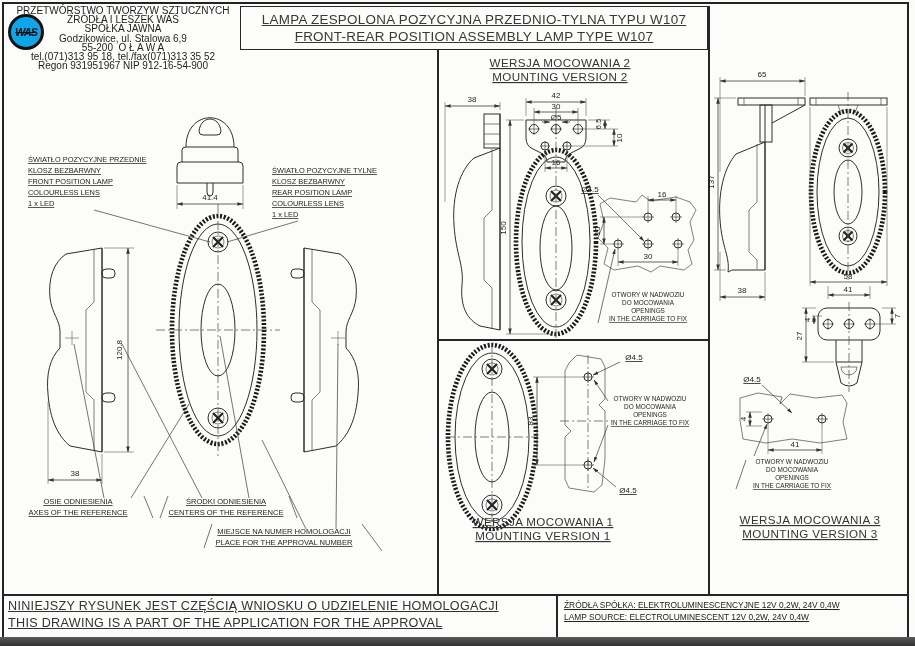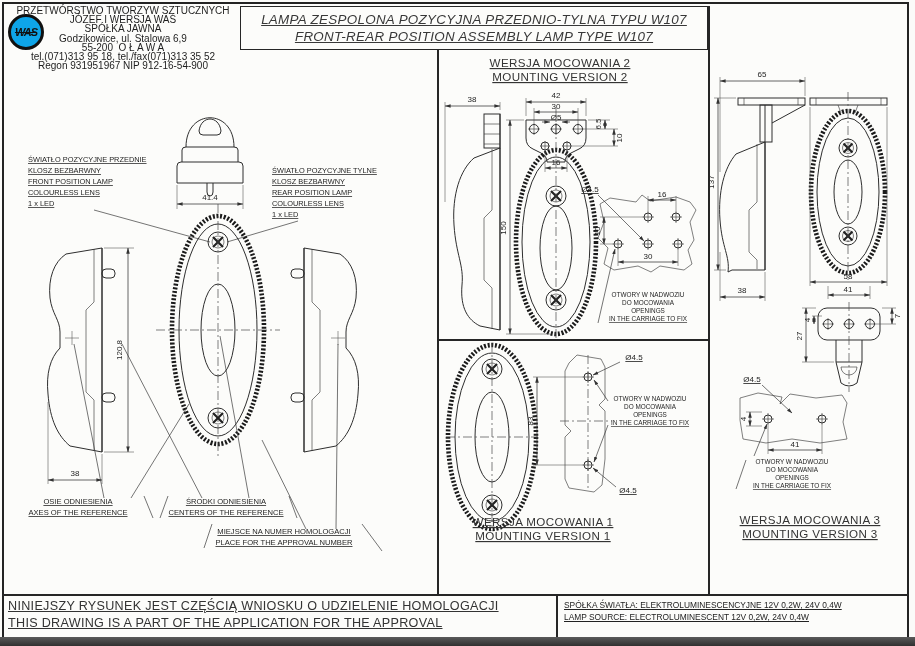--- a/index.html
+++ b/index.html
@@ -20,21 +20,21 @@
   .company .cline { font-size:10px; line-height:9.2px; color:#1d1d1d; white-space:pre; }
   .logo {
     position:absolute; left:8px; top:14px; width:36px; height:36px; border:3px solid #111;
     border-radius:50%; display:flex; align-items:center; justify-content:center;
     font-style:italic; font-weight:bold; font-size:11px; letter-spacing:-1px; color:#111;
     background:#0ea5e9; box-sizing:border-box; text-decoration:line-through;
   }
   .titlebox {
     position:absolute; left:240px; top:6px; width:468px; height:44px;
     border:1.6px solid #262626; box-sizing:border-box; text-align:center;
-    display:flex; flex-direction:column; justify-content:center; gap:2px;font-style:italic;
+    display:flex; flex-direction:column; justify-content:center; gap:2px;
   }
   .titlebox .t { font-size:13.4px; letter-spacing:0.3px; color:#383838; text-decoration:underline; }
   
   .vline,.hline { position:absolute; background:#262626; }
   
   .footer-left { position:absolute; left:8px; top:598px; width:540px; }
   .footer-left .fl { font-size:12.6px; color:#333; letter-spacing:0.3px; line-height:17px; }
   .footer-right { position:absolute; left:564px; top:599px; width:340px; }
   .footer-right .fr { font-size:8.4px; color:#222; line-height:12px; }
   .u { text-decoration:underline; }
@@ -55,21 +55,21 @@
   .cap { font:11.6px "Liberation Sans",sans-serif; fill:#343434; text-anchor:middle; letter-spacing:0.4px; }
 </style>
 </head>
 <body>
 
 <div id="stage">
   <div class="frame"></div>
 
   <div class="company">
     <div class="cline">PRZETWÓRSTWO TWORZYW SZTUCZNYCH</div>
-    <div class="cline">JÓZEF I WERSJA WAŚ</div>
+    <div class="cline">ŹRÓDŁA I LESZEK WAŚ</div>
     <div class="cline">SPÓŁKA JAWNA</div>
     <div class="cline">Godzikowice, ul. Stalowa 6,9</div>
     <div class="cline">55-200  O Ł A W A</div>
     <div class="cline">tel.(071)313 95 18, tel./fax(071)313 35 52</div>
     <div class="cline">Regon 931951967 NIP 912-16-54-900</div>
   </div>
   <div class="logo">WAS</div>
 
   <div class="titlebox">
     <div class="t">LAMPA ZESPOLONA POZYCYJNA PRZEDNIO-TYLNA TYPU W107</div>
@@ -495,18 +495,18 @@
       <text class="cap u" x="100" y="472">WERSJA MOCOWANIA 3</text>
       <text class="cap u" x="100" y="486">MOUNTING VERSION 3</text>
     </g>
   </svg>
 
   <div class="footer-left">
     <div class="fl u">NINIEJSZY RYSUNEK JEST CZĘŚCIĄ WNIOSKU O  UDZIELENIE  HOMOLOGACJI</div>
     <div class="fl u">THIS DRAWING IS A PART OF THE APPLICATION FOR THE APPROVAL</div>
   </div>
   <div class="footer-right">
-    <div class="fr u">SPÓŁKA ŚWIATŁA: ELEKTROLUMINESCENCYJNE  12V  0,2W, 24V  0,4W</div>
+    <div class="fr u">ŹRÓDŁA SPÓŁKA: ELEKTROLUMINESCENCYJNE  12V  0,2W, 24V  0,4W</div>
     <div class="fr u">LAMP SOURCE: ELECTROLUMINESCENT  12V  0,2W, 24V  0,4W</div>
   </div>
 
   <div class="bottom-band"></div>
 </div>
 
 </body></html>

